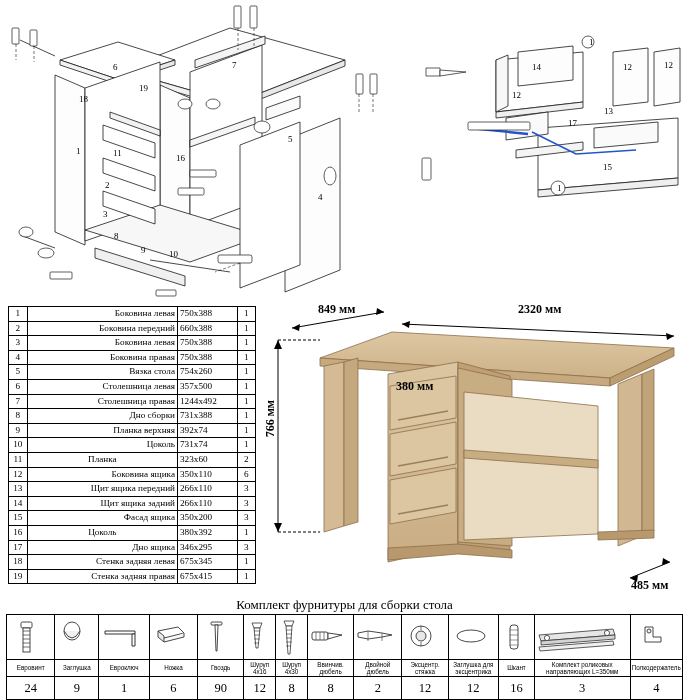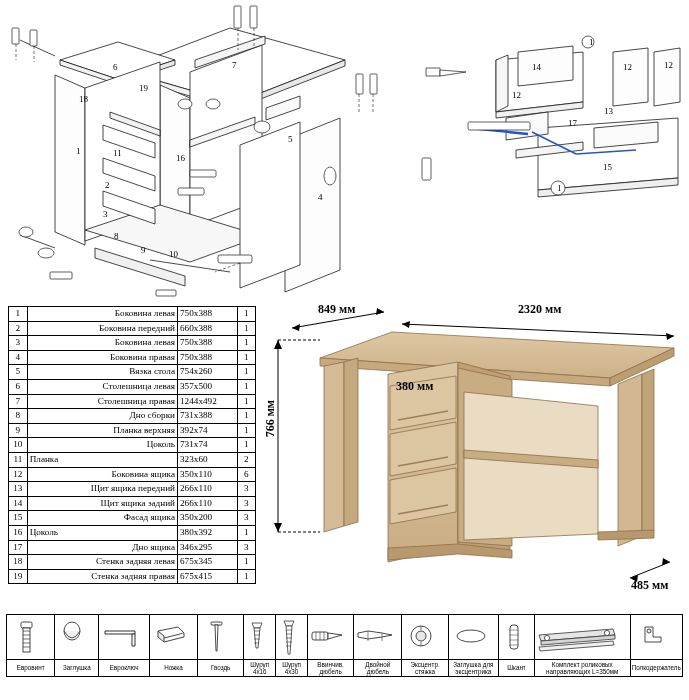--- a/index.html
+++ b/index.html
@@ -29,21 +29,21 @@
     padding:0 2px;
     height:13.6px;
     line-height:13.6px;
     white-space:nowrap;
     overflow:hidden;
   }
   .parts-table td.num{width:14px;text-align:center;}
   .parts-table td.nm{width:150px;text-align:right;}
   .parts-table td.dim{width:56px;text-align:left;}
   .parts-table td.qty{width:14px;text-align:center;}
-  .parts-table td.nm.center{text-align:left;}
+  .parts-table td.nm.center{text-align:center;}
 
   
   .kit-title{
     position:absolute;left:0;top:597px;width:689px;text-align:center;
     font-size:13px;font-family:"Liberation Serif", serif;
   }
   .kit-table{
     position:absolute;left:6px;top:614px;width:677px;
     border-collapse:collapse;
     font-size:6.4px;
@@ -401,20 +401,21 @@
       <polygon points="336,232 392,230 392,238 336,240" fill="#b8996e"></polygon>
     </g>
   </svg>
 
   <div class="dimlabel" style="left:318px;top:302px;">849 мм</div>
   <div class="dimlabel" style="left:518px;top:302px;">2320 мм</div>
   <div class="dimlabel vert" style="left:263px;top:400px;">766 мм</div>
   <div class="dimlabel" style="left:396px;top:379px;">380 мм</div>
   <div class="dimlabel" style="left:631px;top:578px;">485 мм</div>
 
+  <div class="kit-title">Комплект фурнитуры для сборки стола</div>
 
   <table class="kit-table">
     <tbody>
       <tr class="kit-icon-row">
         <td style="width:46px;">
           <svg width="40" height="40" viewBox="0 0 40 40">
               <g stroke="#333" stroke-width="0.9" fill="#fff">
             <rect x="14" y="5" width="11" height="6" rx="1.5"></rect>
             <rect x="16" y="11" width="7" height="24"></rect>
             <path d="M16,14 h7 M16,18 h7 M16,22 h7 M16,26 h7 M16,30 h7" stroke-width="0.7"></path>
@@ -542,16 +543,32 @@
         <td>Шуруп 4x16</td>
         <td>Шуруп 4x30</td>
         <td>Ввинчив. дюбель</td>
         <td>Двойной дюбель</td>
         <td>Эксцентр. стяжка</td>
         <td>Заглушка для эксцентрика</td>
         <td>Шкант</td>
         <td>Комплект роликовых направляющих L=350мм</td>
         <td>Полкодержатель</td>
       </tr>
+      <tr class="kit-count-row">
+        <td>24</td>
+        <td>9</td>
+        <td>1</td>
+        <td>6</td>
+        <td>90</td>
+        <td>12</td>
+        <td>8</td>
+        <td>8</td>
+        <td>2</td>
+        <td>12</td>
+        <td>12</td>
+        <td>16</td>
+        <td>3</td>
+        <td>4</td>
+      </tr>
     </tbody>
   </table>
 
 </div>
 
 </body></html>

